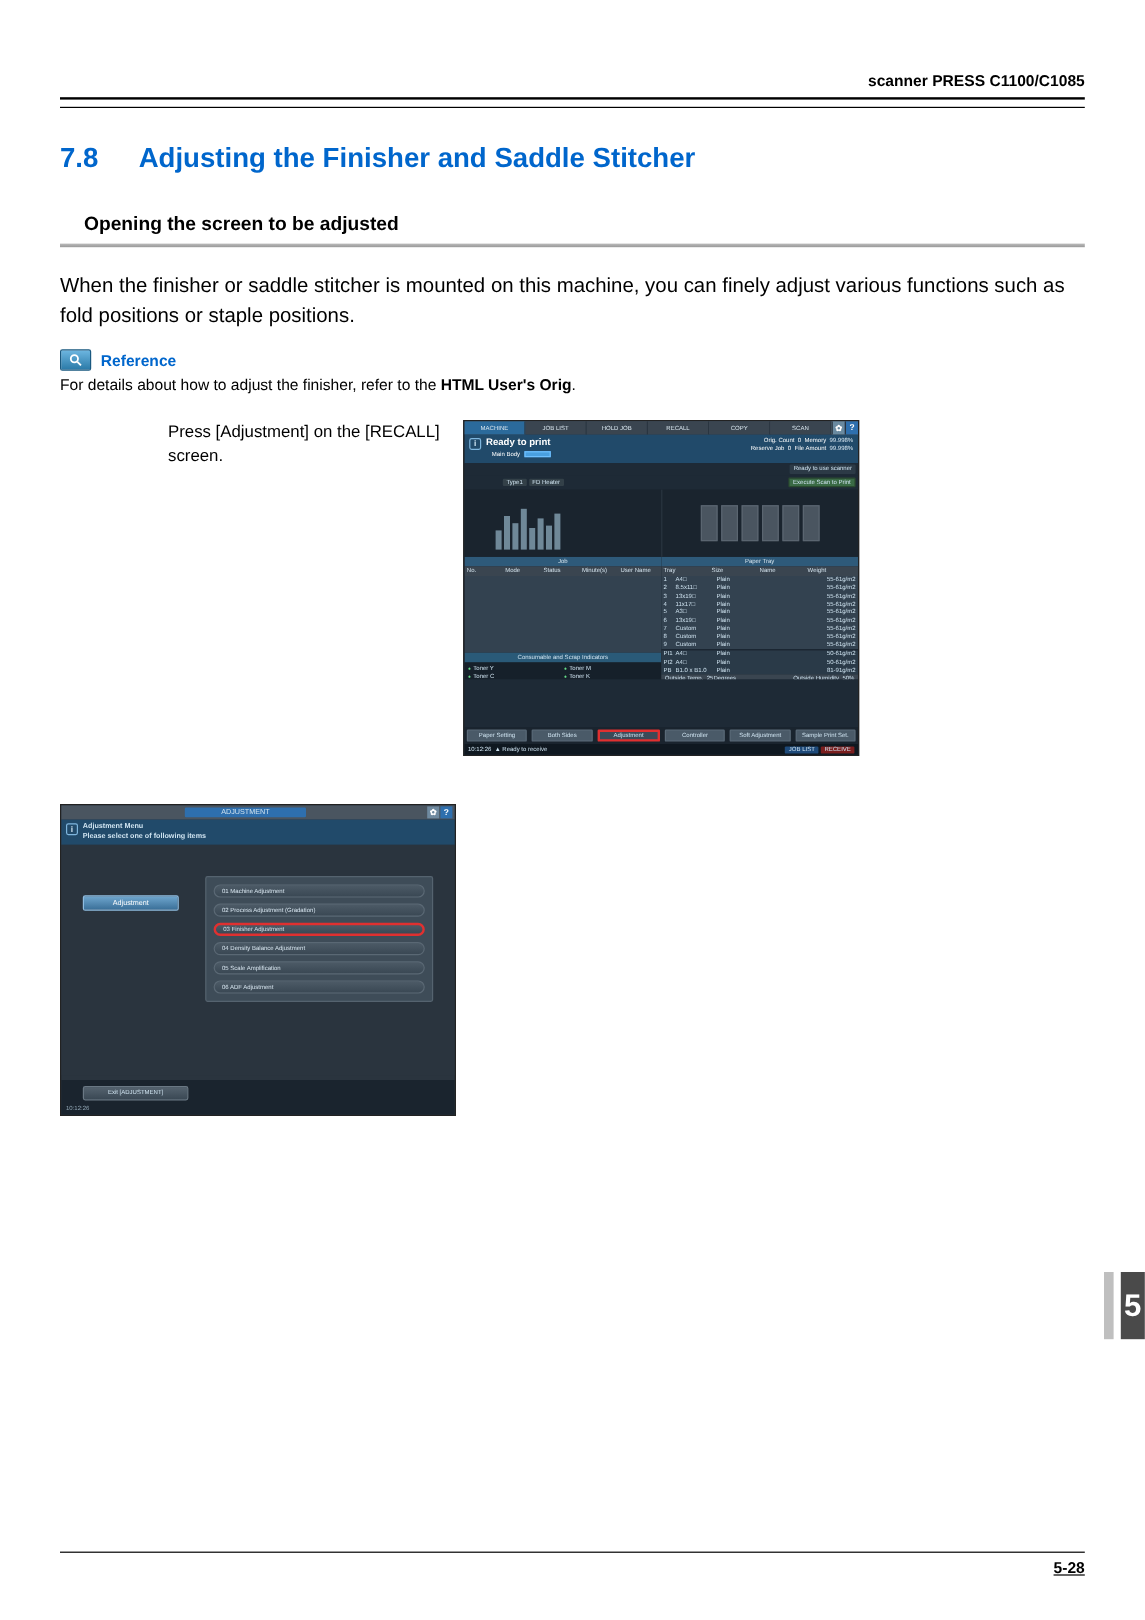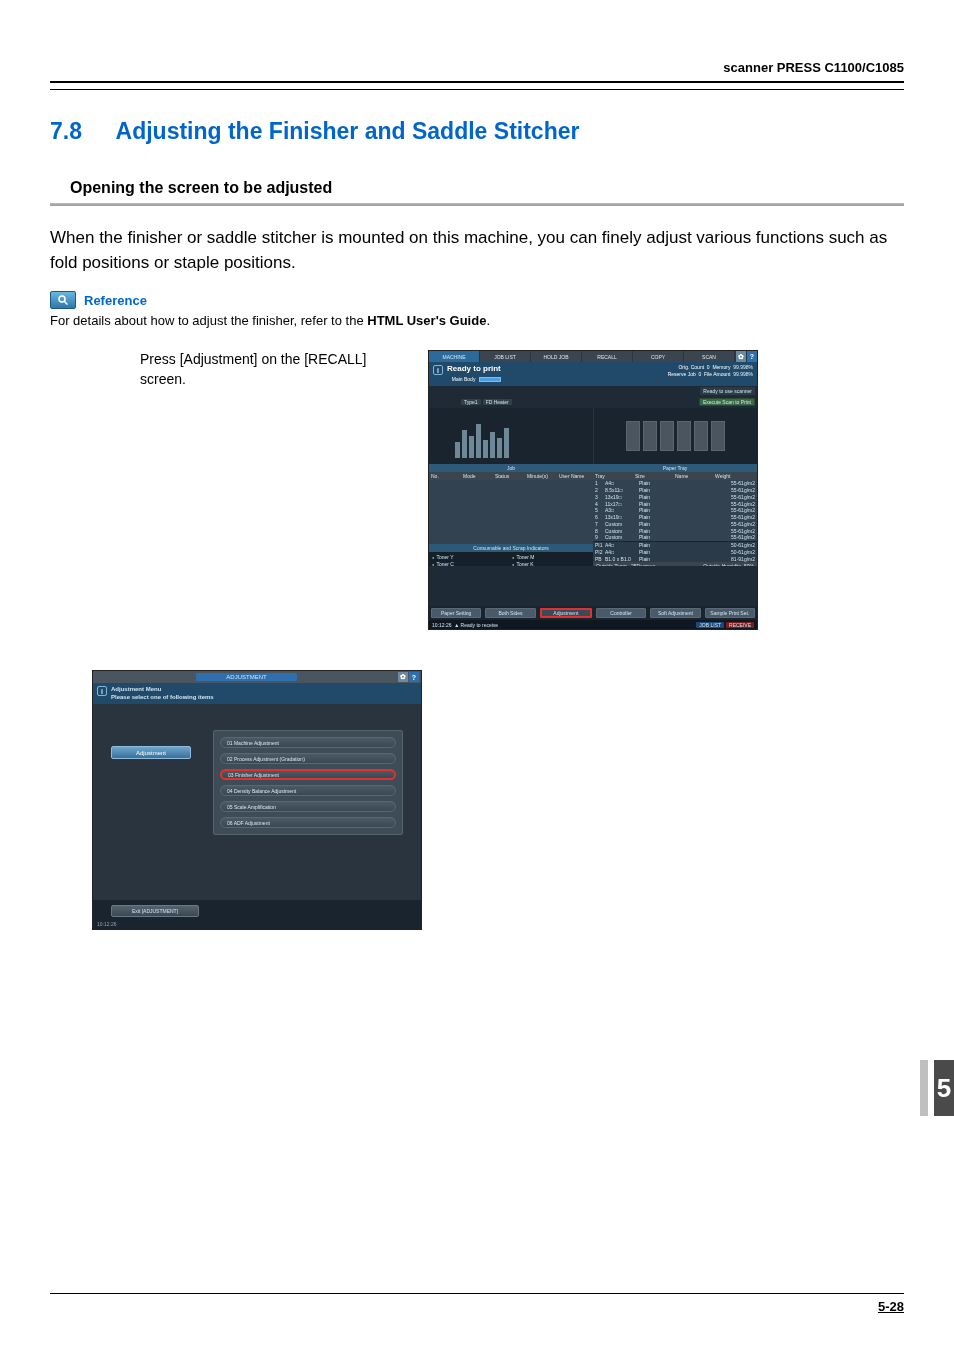--- a/index.html
+++ b/index.html
@@ -90,21 +90,20 @@
     margin-bottom: 40px;
   }
   .step-text {
     flex: 0 0 320px;
     font-size: 14px;
     line-height: 1.4;
     padding-left: 90px;
   }
   .step-image {
     flex: 0 0 auto;
-    margin-left: 42px;
   }
 
   
   .machine-screen {
     width: 330px;
     height: 280px;
     background: #1e2a36;
     border: 1px solid #222;
     font-size: 6px;
     color: #cfe3f0;
@@ -456,21 +455,21 @@
   <div class="reference-row">
     <div class="ref-icon">
       <svg width="12" height="12" viewBox="0 0 24 24" fill="none" stroke="#fff" stroke-width="3">
           <circle cx="10" cy="10" r="6"></circle>
           <line x1="15" y1="15" x2="21" y2="21"></line>
         </svg>
     </div>
     <span class="reference-label">Reference</span>
   </div>
   <p class="reference-text">
-    <span>For details about how to adjust the finisher, refer to the </span><b>HTML User's Guide</b><span>.</span>
+    <span>For details about how to adjust the finisher, refer to the </span><b>HTML User's Orig</b><span>.</span>
   </p>
 
   <div class="step-row">
     <div class="step-text">Press [Adjustment] on the [RECALL] screen.</div>
     <div class="step-image">
       <div class="machine-screen">
         <div class="ms-topbar">
           <div class="ms-tab active">MACHINE</div>
           <div class="ms-tab">JOB LIST</div>
           <div class="ms-tab">HOLD JOB</div>

